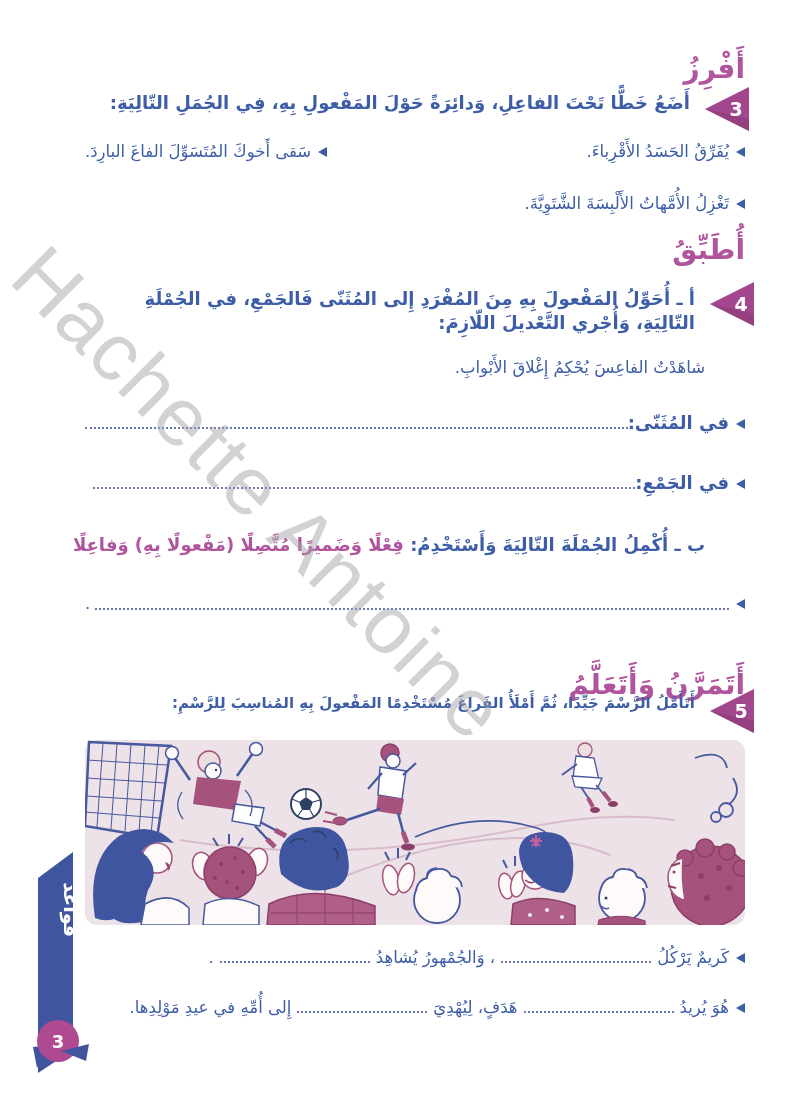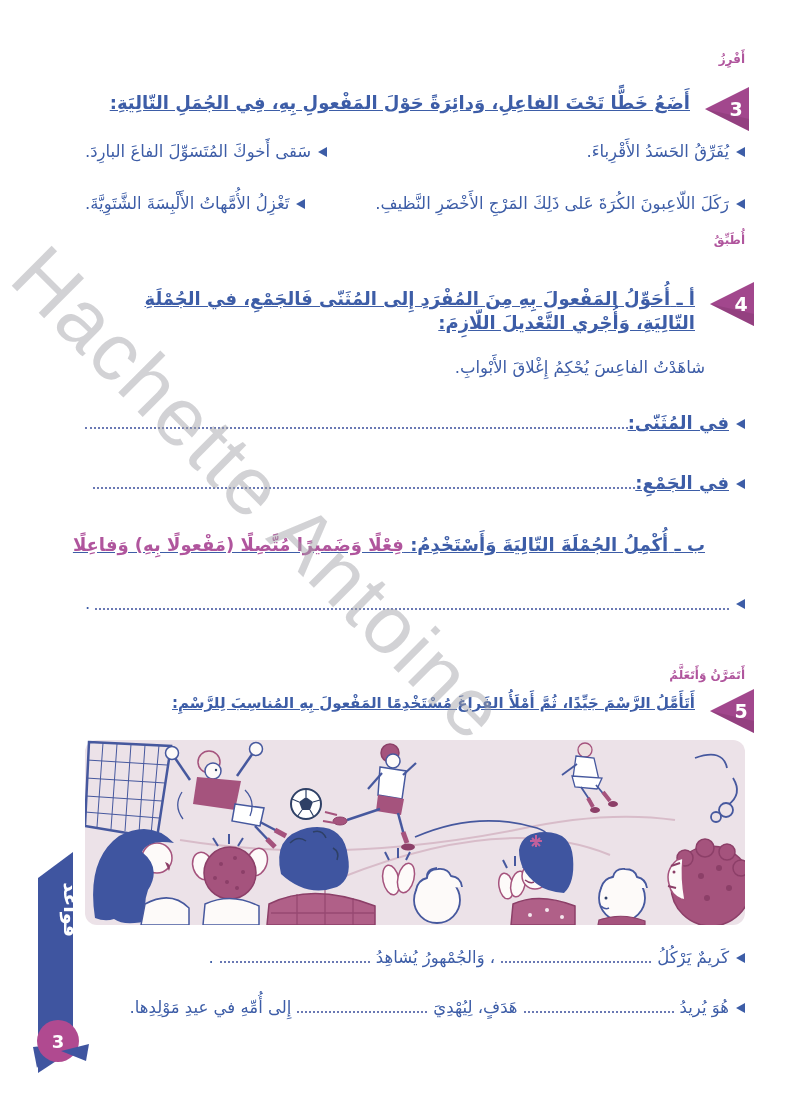--- a/index.html
+++ b/index.html
@@ -8,22 +8,22 @@
     --maroon:#a5537d; --maroon-dark:#8c3f68;
     --skin:#fdfaf9; --illus-bg:#ece2e8; --wm:#a3a3a8;
   }
   *{margin:0;padding:0;box-sizing:border-box;}
   body{
     width:800px;height:1108px;position:relative;overflow:hidden;
     background:#ffffff;direction:rtl;
     font-family:"DejaVu Sans",sans-serif;color:var(--blue);
   }
   .abs{position:absolute;}
-  .heading{color:var(--pink);font-weight:bold;font-size:12px;}
-  .instr{color:var(--blue);font-weight:bold;font-size:18px;text-decoration:underline;}
+  .heading{color:var(--pink);font-weight:bold;font-size:28px;}
+  .instr{color:var(--blue);font-weight:bold;font-size:18px;}
   .sent{color:var(--blue);font-size:16.5px;}
   .bullet{display:inline-block;width:0;height:0;
     border-top:5px solid transparent;border-bottom:5px solid transparent;
     border-right:9px solid var(--blue);margin-left:7px;flex:0 0 auto;}
   .exrow{display:flex;align-items:flex-start;gap:10px;}
   .badge{flex:0 0 auto;margin-top:-6px;}
   .tworow{display:flex;justify-content:space-between;align-items:baseline;}
   .flexrow{display:flex;align-items:baseline;}
   .dots{display:inline-block;height:0.95em;
     border-bottom:2px dotted #6a79b4;}
@@ -60,24 +60,20 @@
     </span>
   <span class="flexrow">
       <span class="bullet"></span>
       <span>سَقى أَخوكَ المُتَسَوِّلَ الفاعَ البارِدَ.</span>
     </span>
 </div>
 
 <div class="abs tworow sent" style="top:194px;right:55px;left:85px">
   <span class="flexrow">
       <span class="bullet"></span>
-      <span>رَكَلَ اللّاعِبونَ الكُرَةَ عَلى ذَلِكَ المَرْجِ الأَخْضَرِ النَّظيفِ.</span>
-    </span>
-  <span class="flexrow">
-      <span class="bullet"></span>
       <span>تَغْزِلُ الأُمَّهاتُ الأَلْبِسَةَ الشَّتَوِيَّةَ.</span>
     </span>
 </div>
 
 <div class="abs heading" style="top:233px;right:55px">أُطَبِّقُ</div>
 
 <div class="abs exrow" style="top:287px;right:45px;left:80px">
   <svg class="badge" width="50" height="46" viewBox="0 0 50 46">
     <polygon points="49,1 49,45 5,23" fill="#a2478d"></polygon>
     <polygon points="49,45 5,23 49,33" fill="#883a76" opacity="0.55"></polygon>

